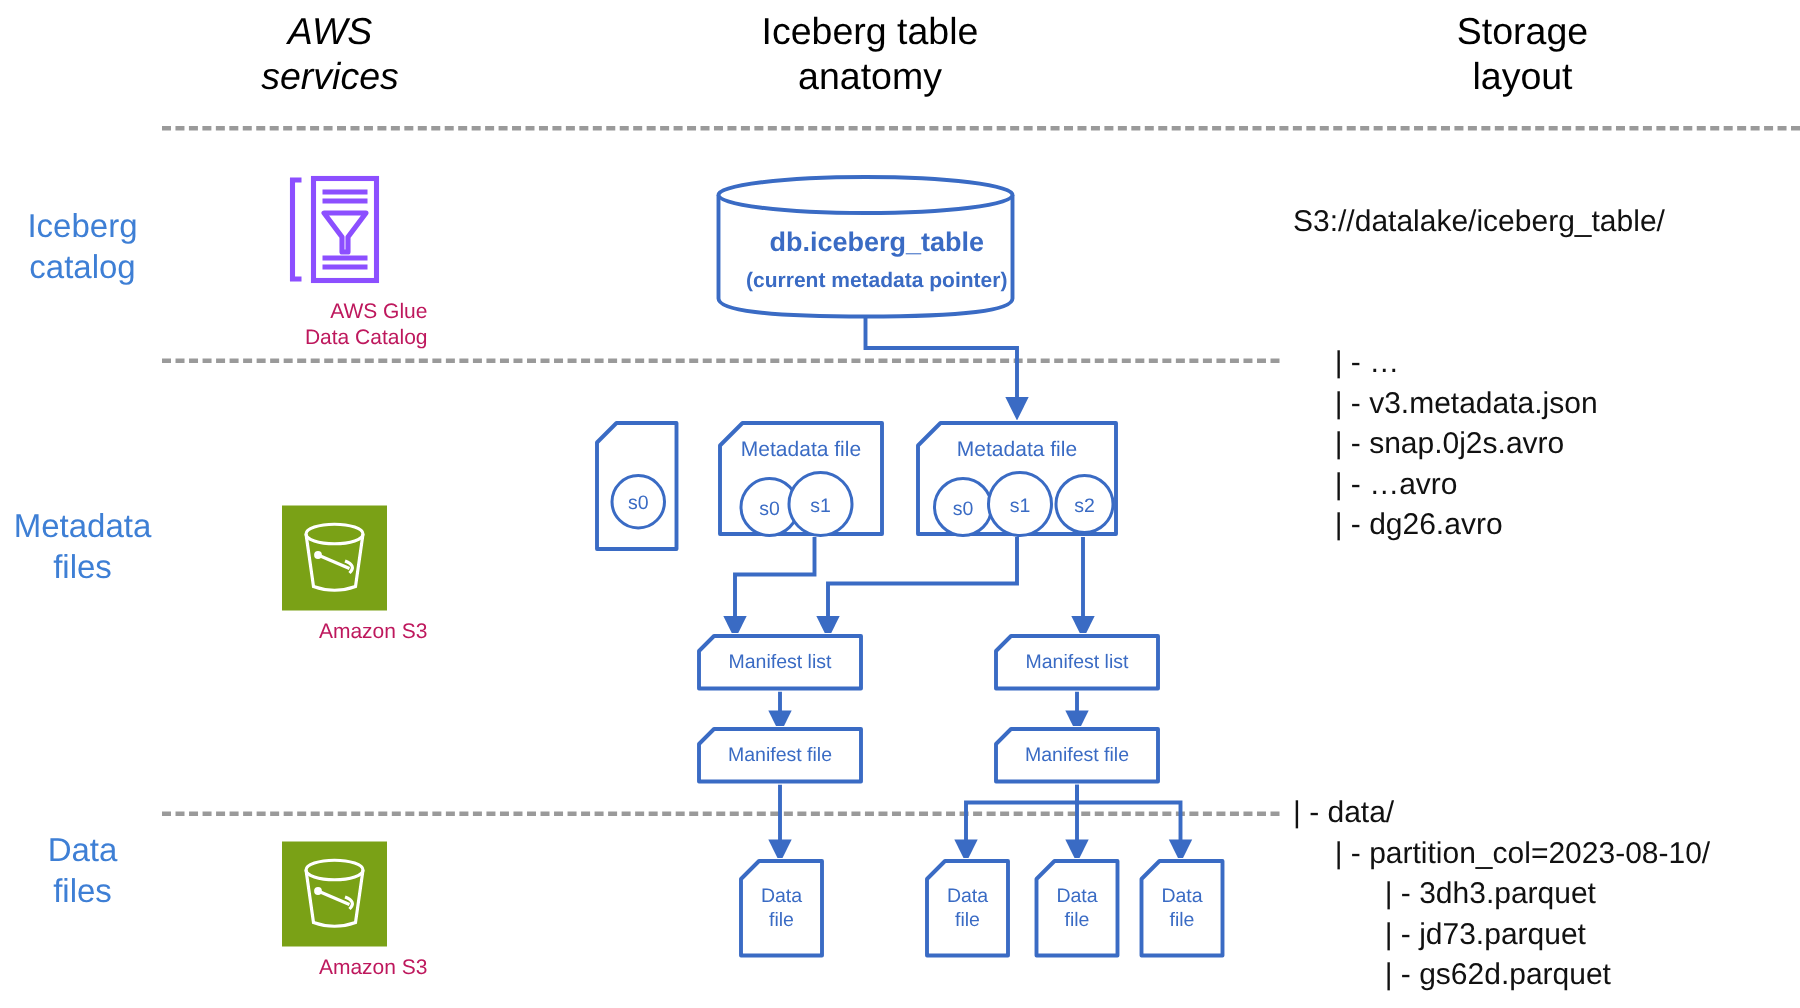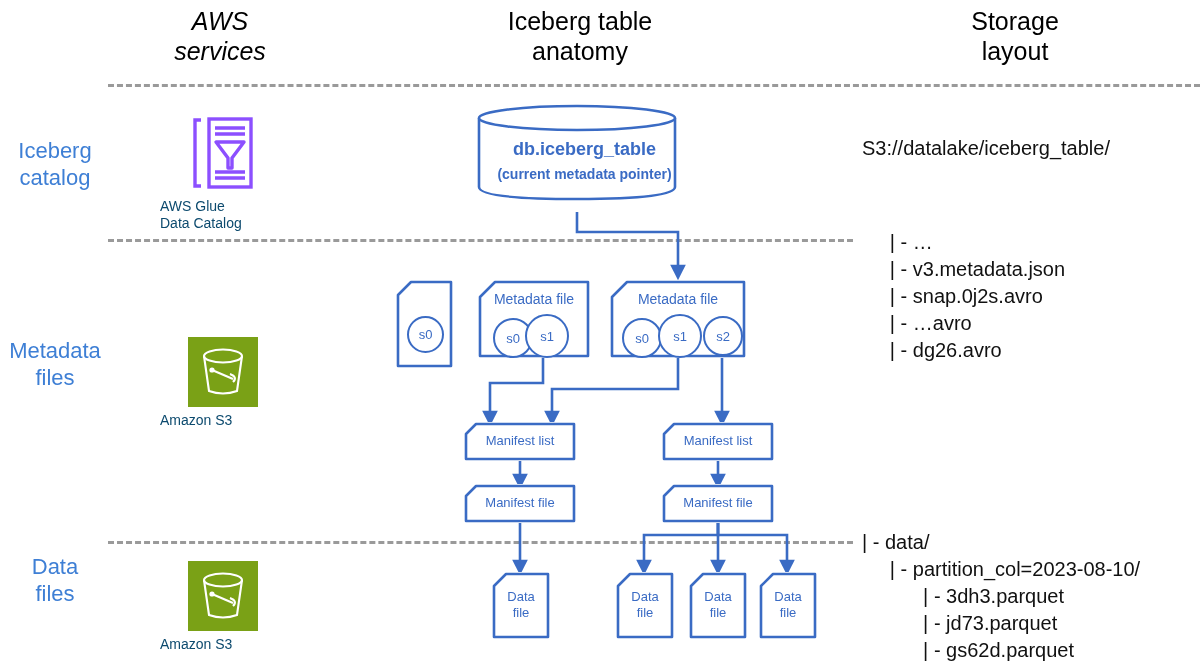--- a/index.html
+++ b/index.html
@@ -10,21 +10,21 @@
   
   .col-head{font-size:25px;line-height:30px;color:#000;text-align:center;}
 
   
   .row-label{font-size:22px;line-height:27px;color:#3E7FD5;text-align:center;}
 
   
   .dash{border-top:3px dashed #9A9A9A;height:0;}
 
   
-  .icon-caption{font-size:14px;line-height:17px;color:#0c4a6e;text-align:left;
+  .icon-caption{font-size:14px;line-height:17px;color:#be185d;text-align:right;
                 font-family:"Liberation Sans","DejaVu Sans",sans-serif;}
 
   
   .s3-tile{width:70px;height:70px;background:#7AA116;}
   .cyl-label{font-weight:bold;color:#3A6BC4;text-align:center;}
 
   
   .fileshape{position:absolute;background:#fff;}
   .fileshape svg{position:absolute;inset:0;}
   .fileshape .txt{position:relative;width:100%;text-align:center;color:#3A6BC4;}
@@ -133,21 +133,21 @@
     <path d="M718 461 V481"></path>
 
     <path d="M520 523 V567"></path>
 
     <path d="M718 523 V535 H644 V567"></path>
     <path d="M718 523 V567"></path>
     <path d="M718 523 V535 H787 V567"></path>
   </g>
 </svg>
 
-<div class="abs" style="left:477px;top:104px;width:215px;height:97px;">
+<div class="abs" style="left:477px;top:116px;width:215px;height:97px;">
   <svg width="200" height="97" viewBox="0 0 200 97" style="position:absolute;inset:0;">
     <path d="M2 14 V83 Q2 95 100 95 Q198 95 198 83 V14" fill="#fff" stroke="#3A6BC4" stroke-width="2.6"></path>
     <ellipse cx="100" cy="14" rx="98" ry="12" fill="#fff" stroke="#3A6BC4" stroke-width="2.6"></ellipse>
   </svg>
   <div class="cyl-label" style="position:relative;top:35px;font-size:18px;">db.iceberg_table</div>
   <div class="cyl-label" style="position:relative;top:41px;font-size:14px;">(current metadata pointer)</div>
 </div>
 
 <div class="fileshape" style="left:396px;top:280px;width:57px;height:88px;">
   <svg width="57" height="88" viewBox="0 0 57 88">

